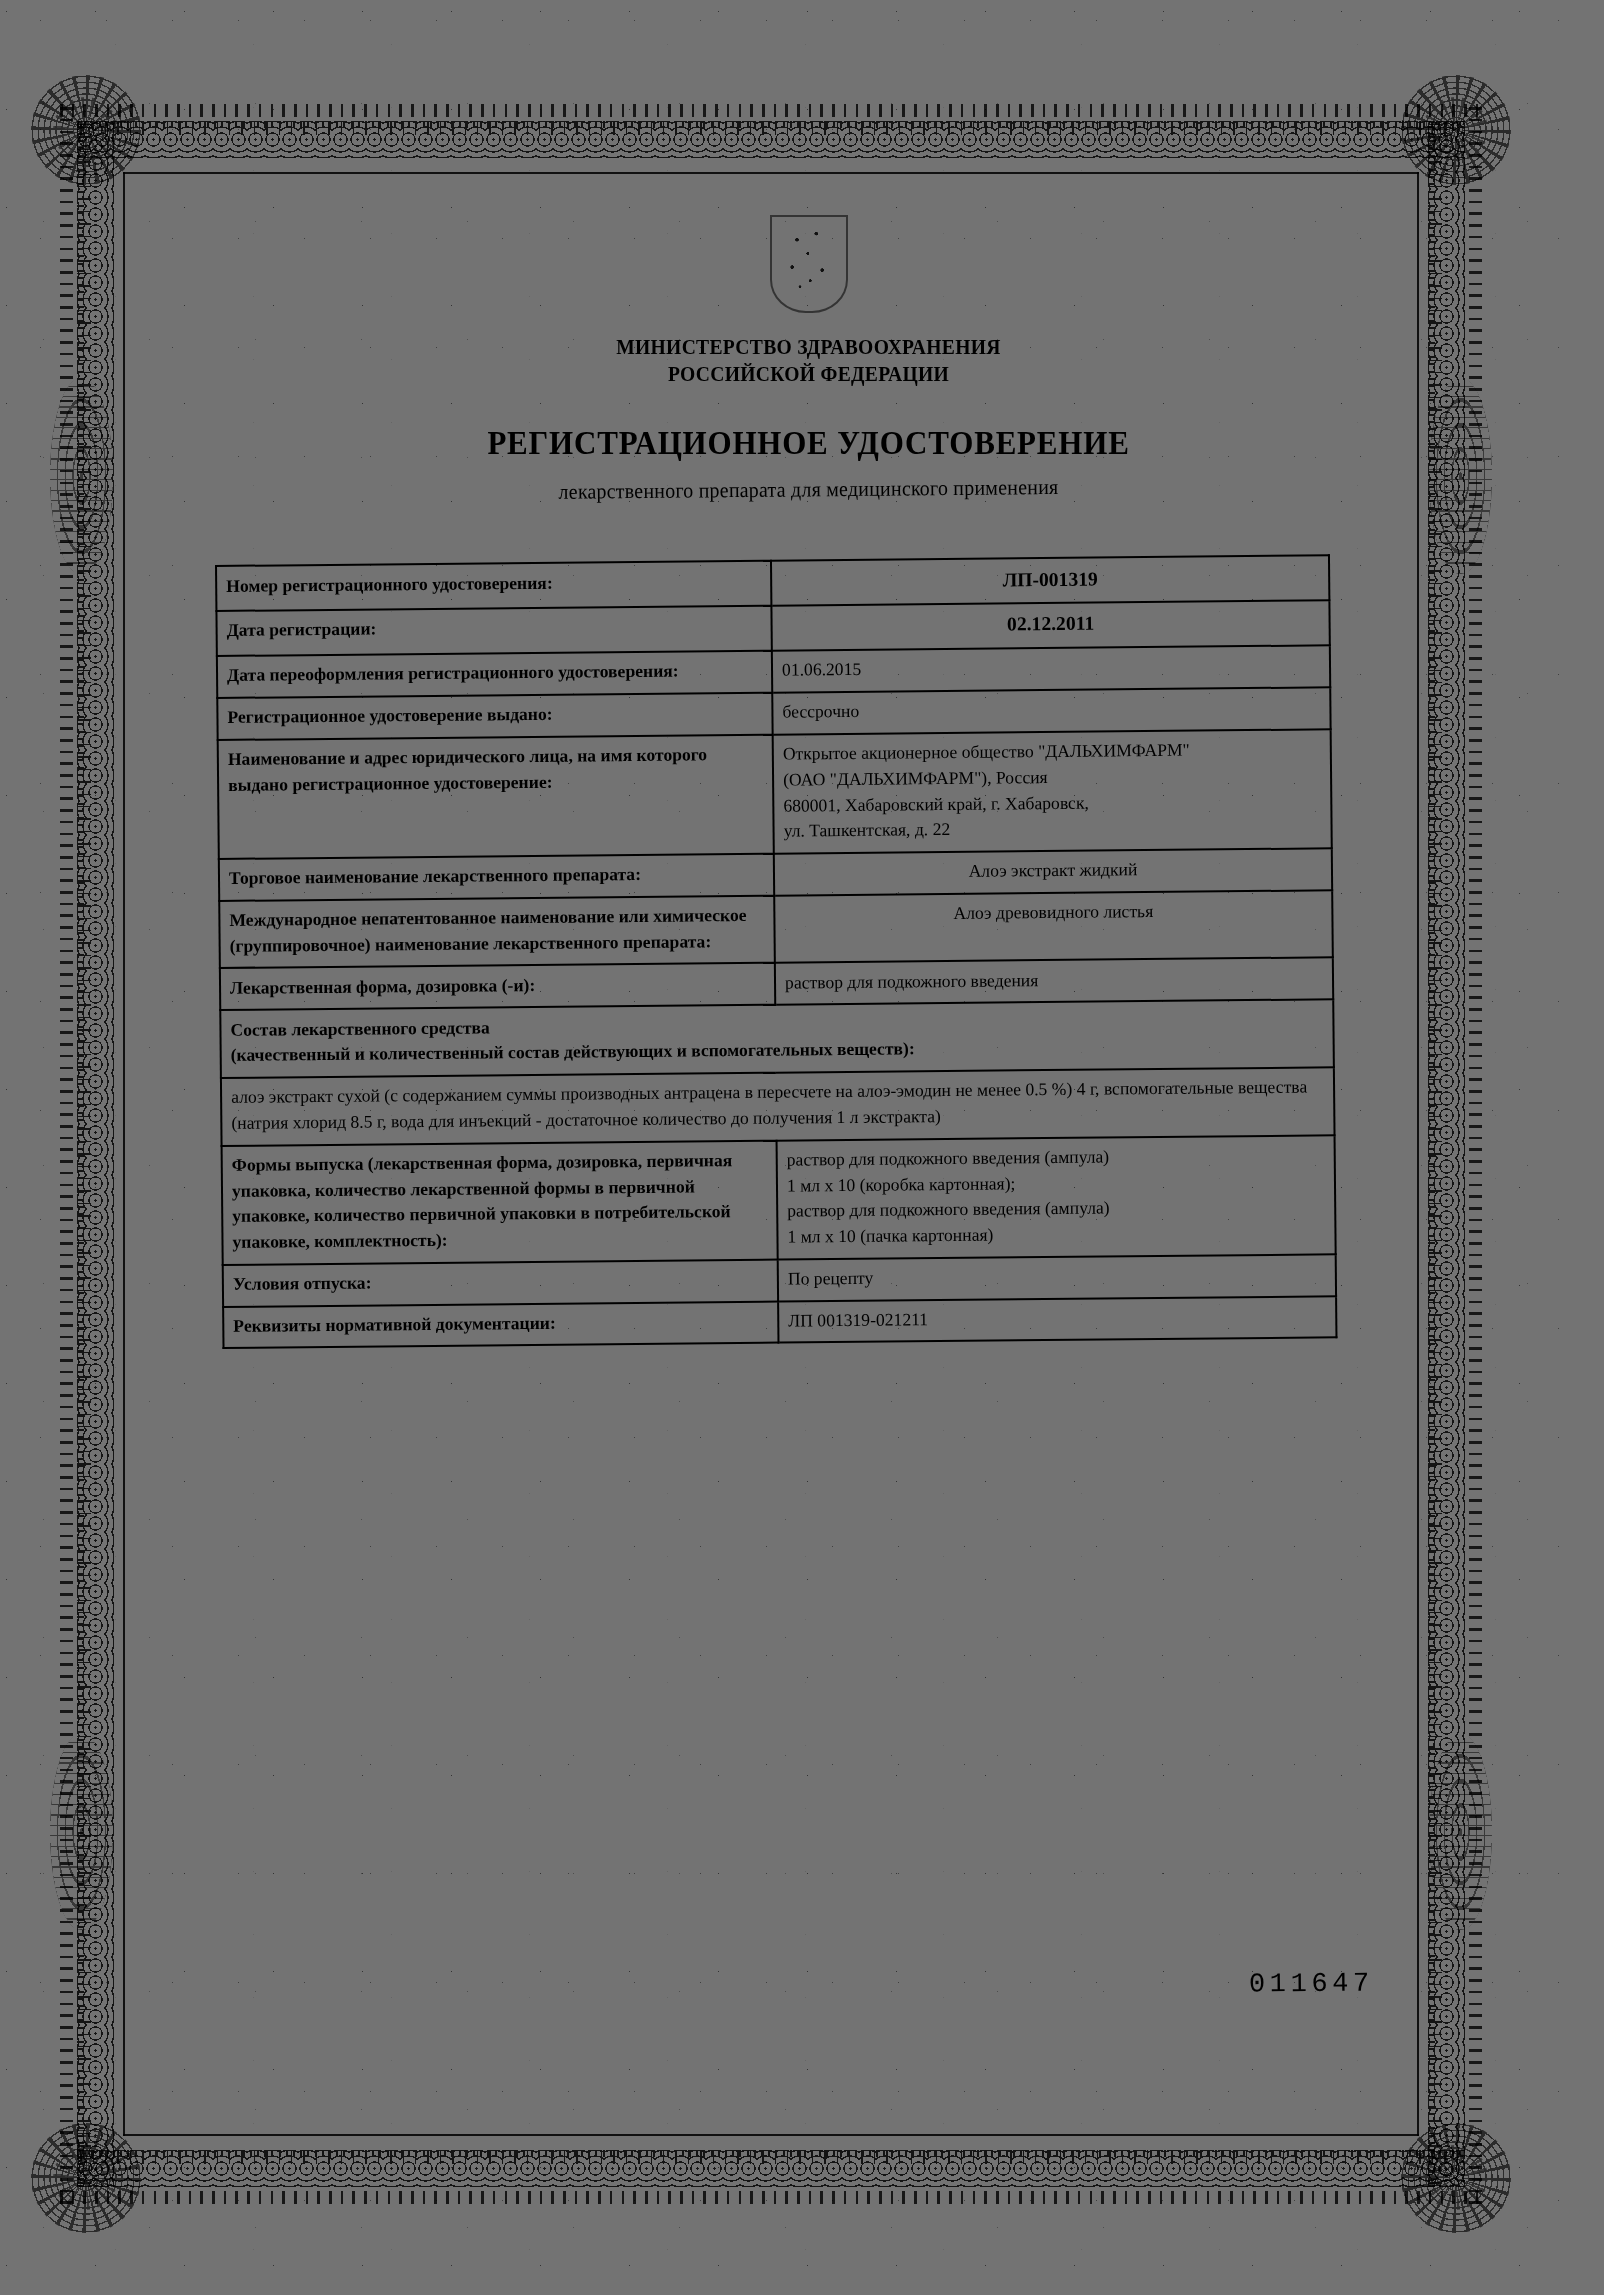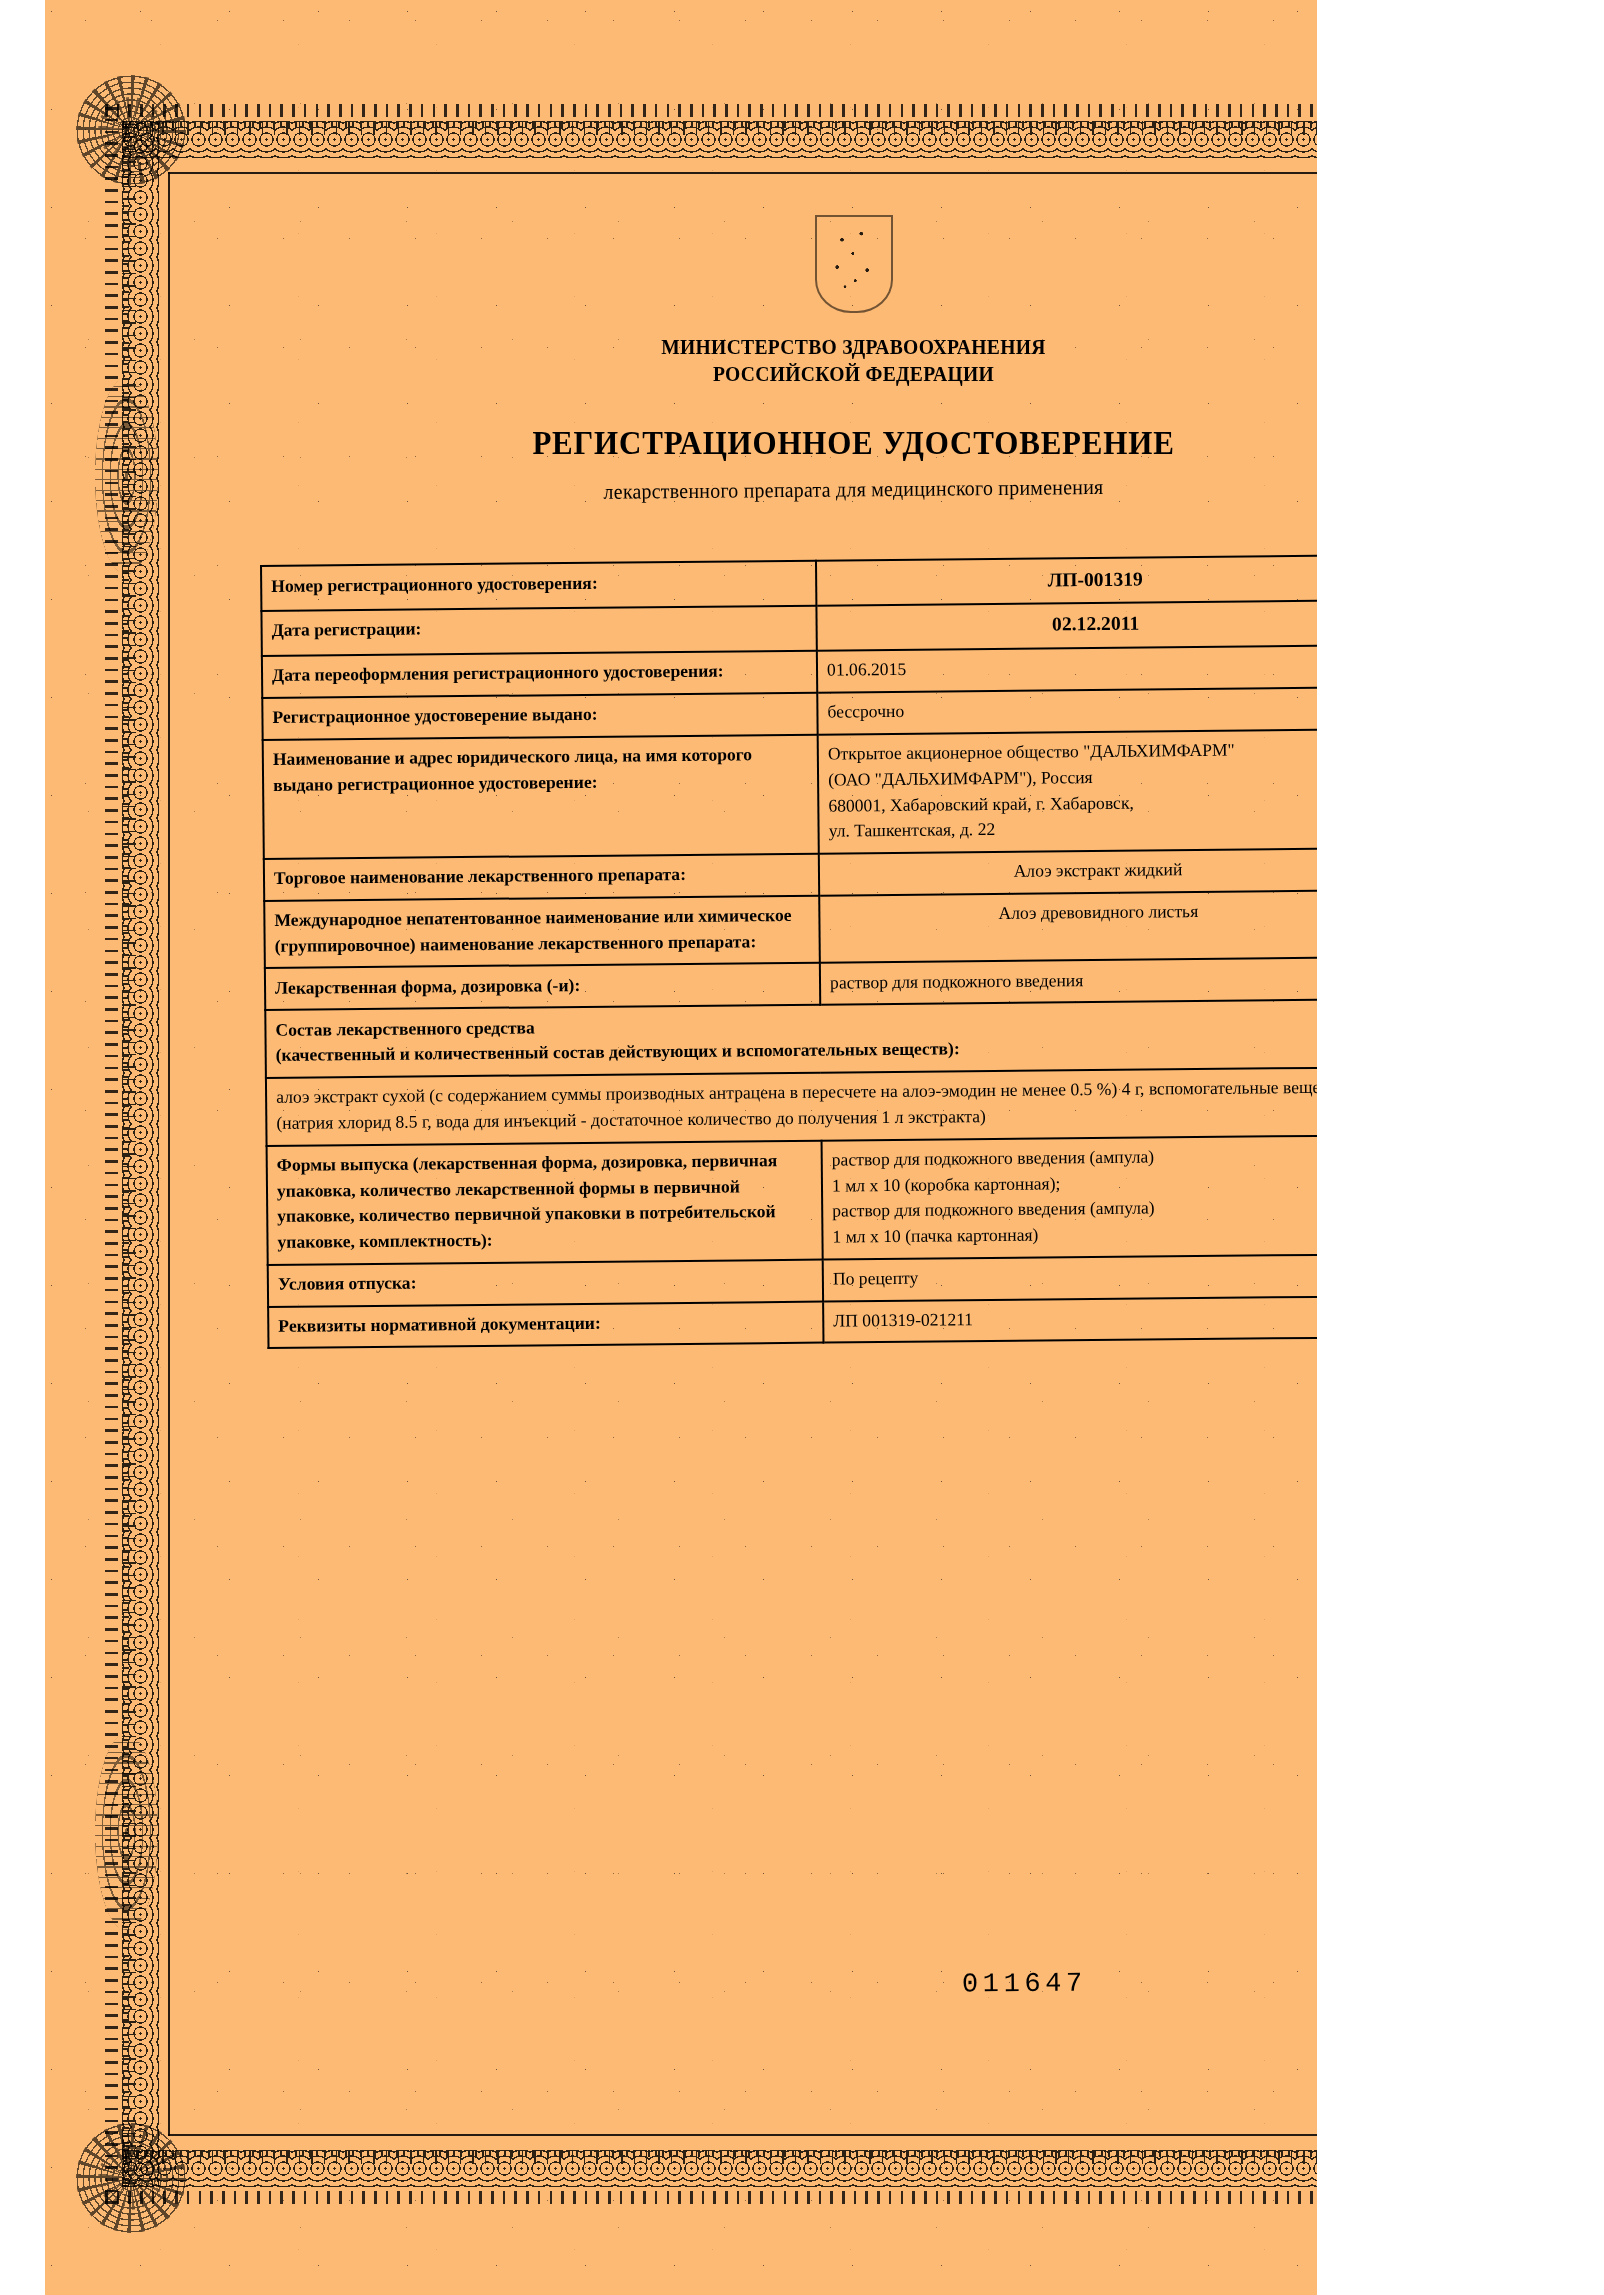--- a/index.html
+++ b/index.html
@@ -8,25 +8,24 @@
     padding: 0;
     background: #ffffff;
   }
   body {
     font-family: "Liberation Serif", "DejaVu Serif", serif;
     color: #000000;
   }
 
   #page {
     position: relative;
-    width: 1272px;
+    width: 1604px;
     height: 2295px;
-    background: #fdba74;
+    background: #737373;
     overflow: hidden;
-    margin-left: 45px;
   }
 
   
   .noise {
     position: absolute;
     inset: 0;
     pointer-events: none;
     opacity: .55;
     background-image:
       radial-gradient(circle at 7% 12%, #000 0.4px, transparent 0.5px),

